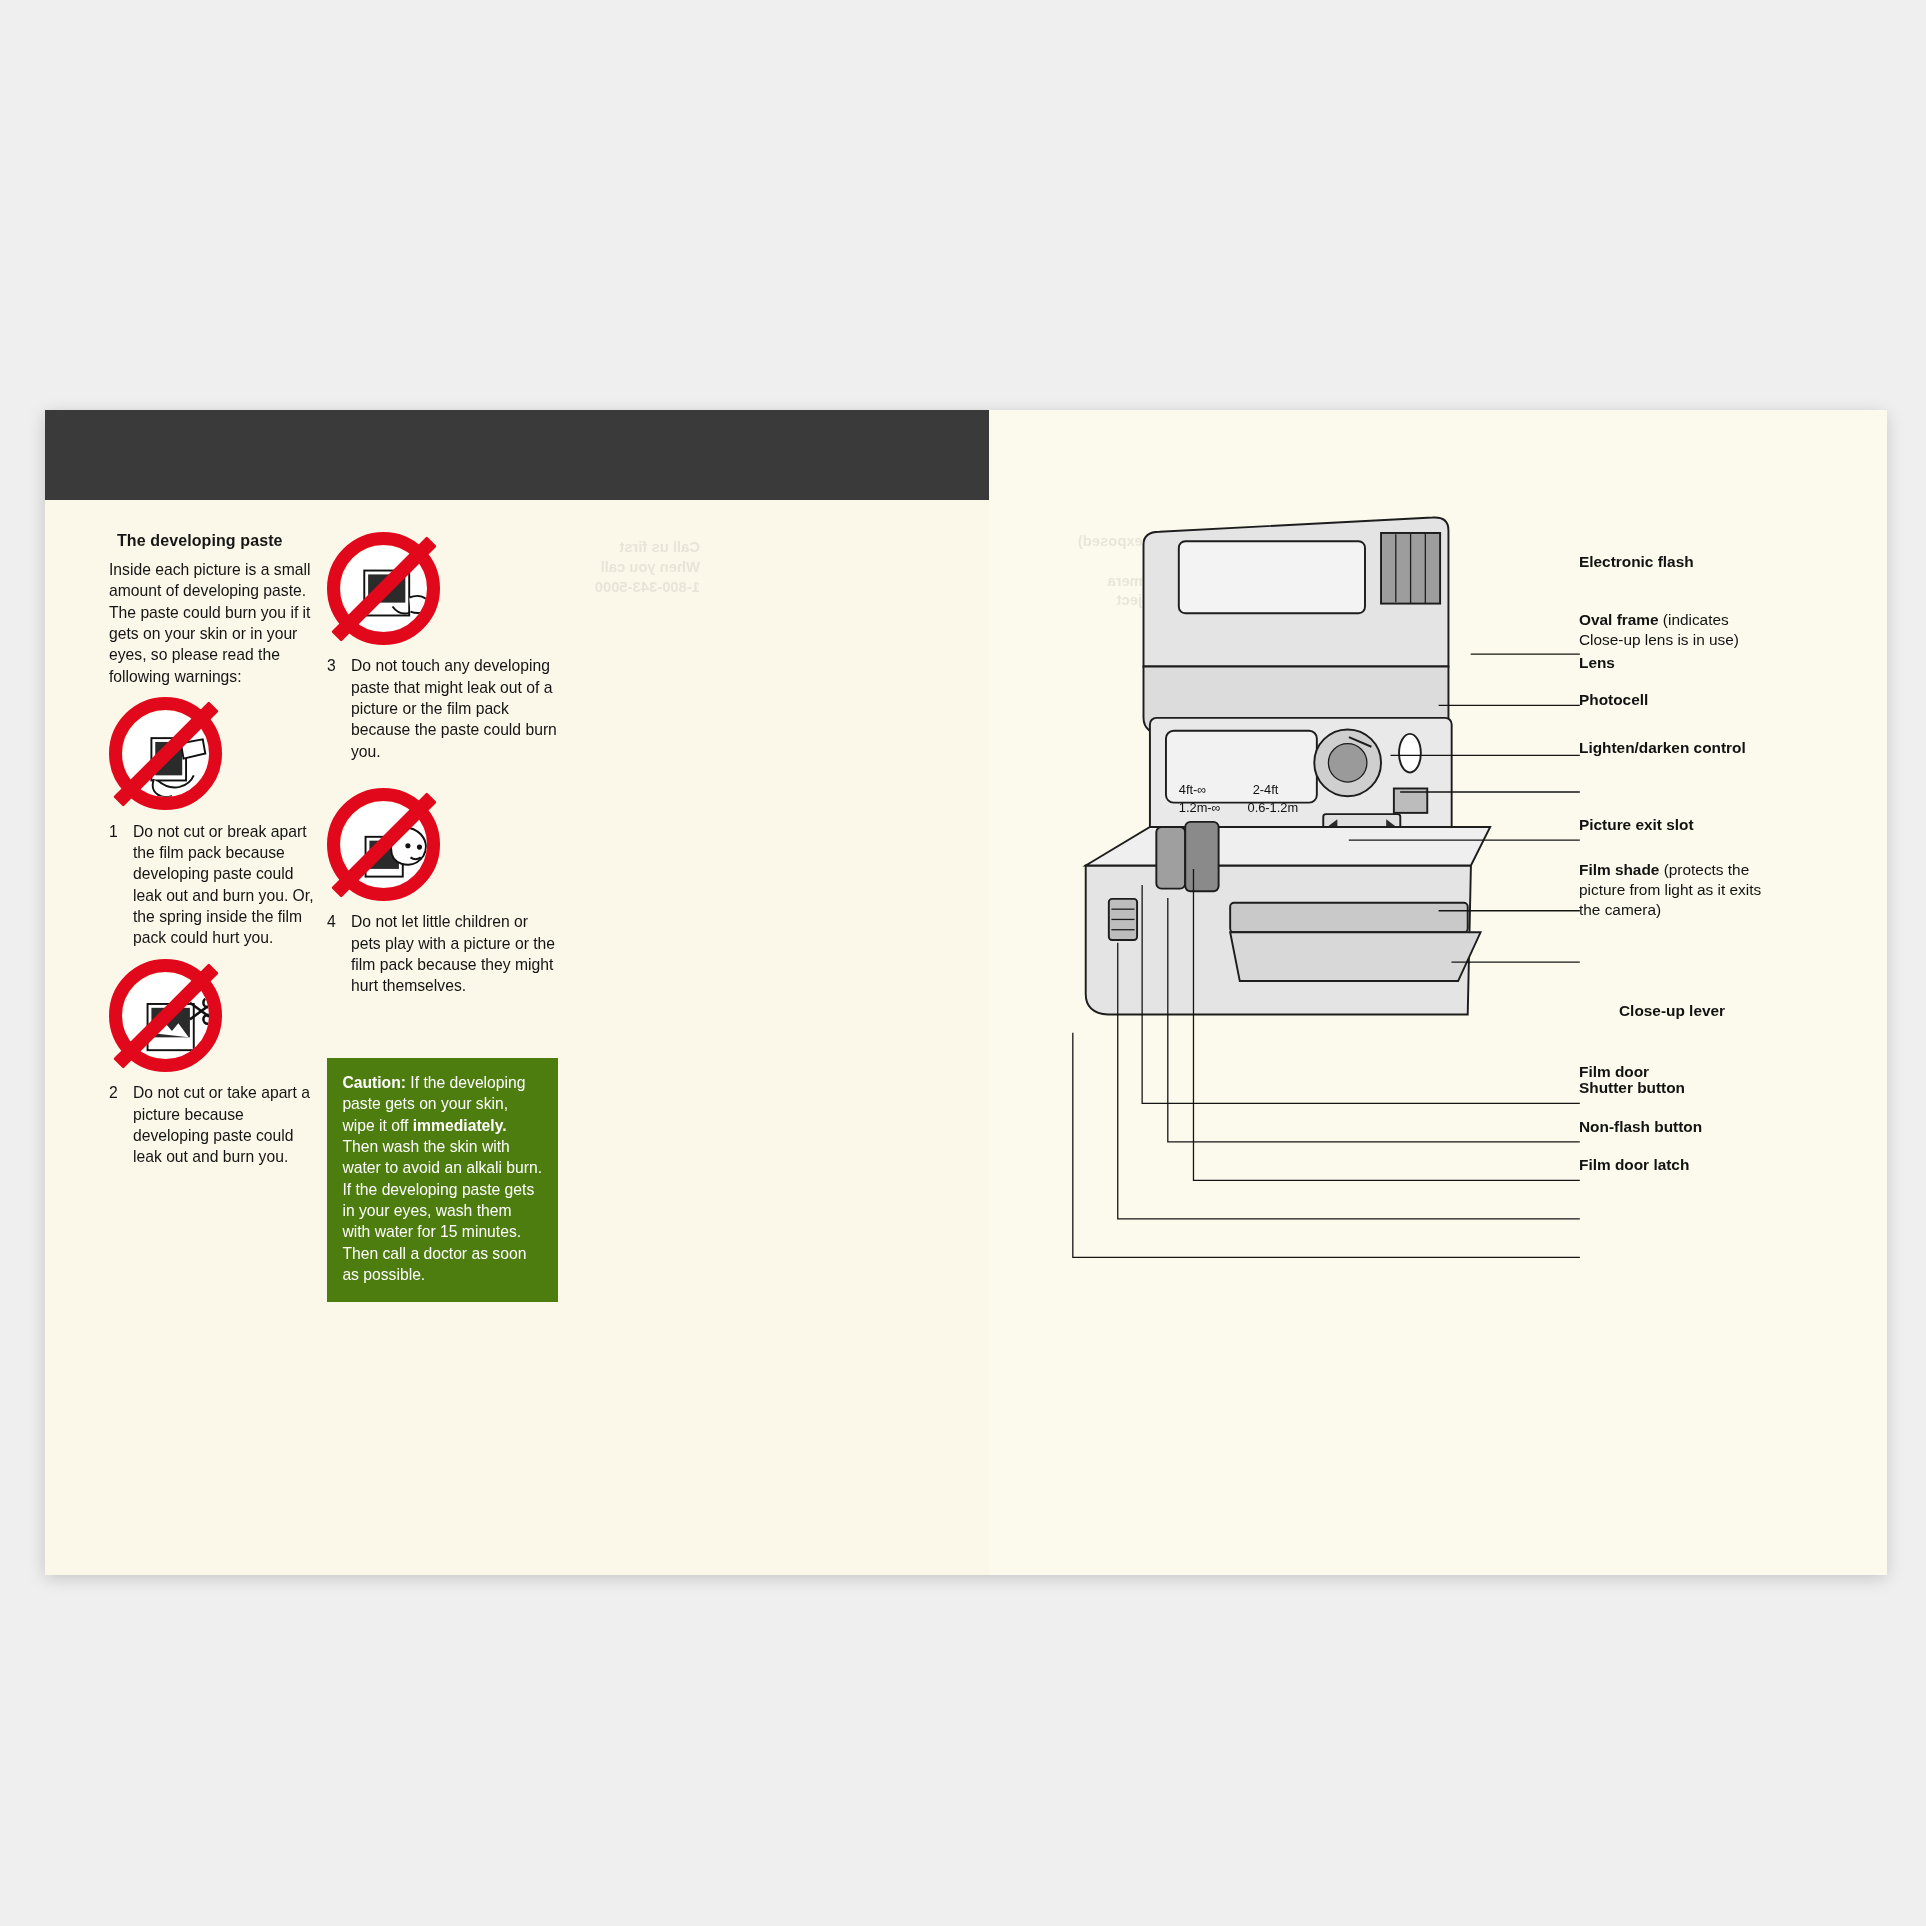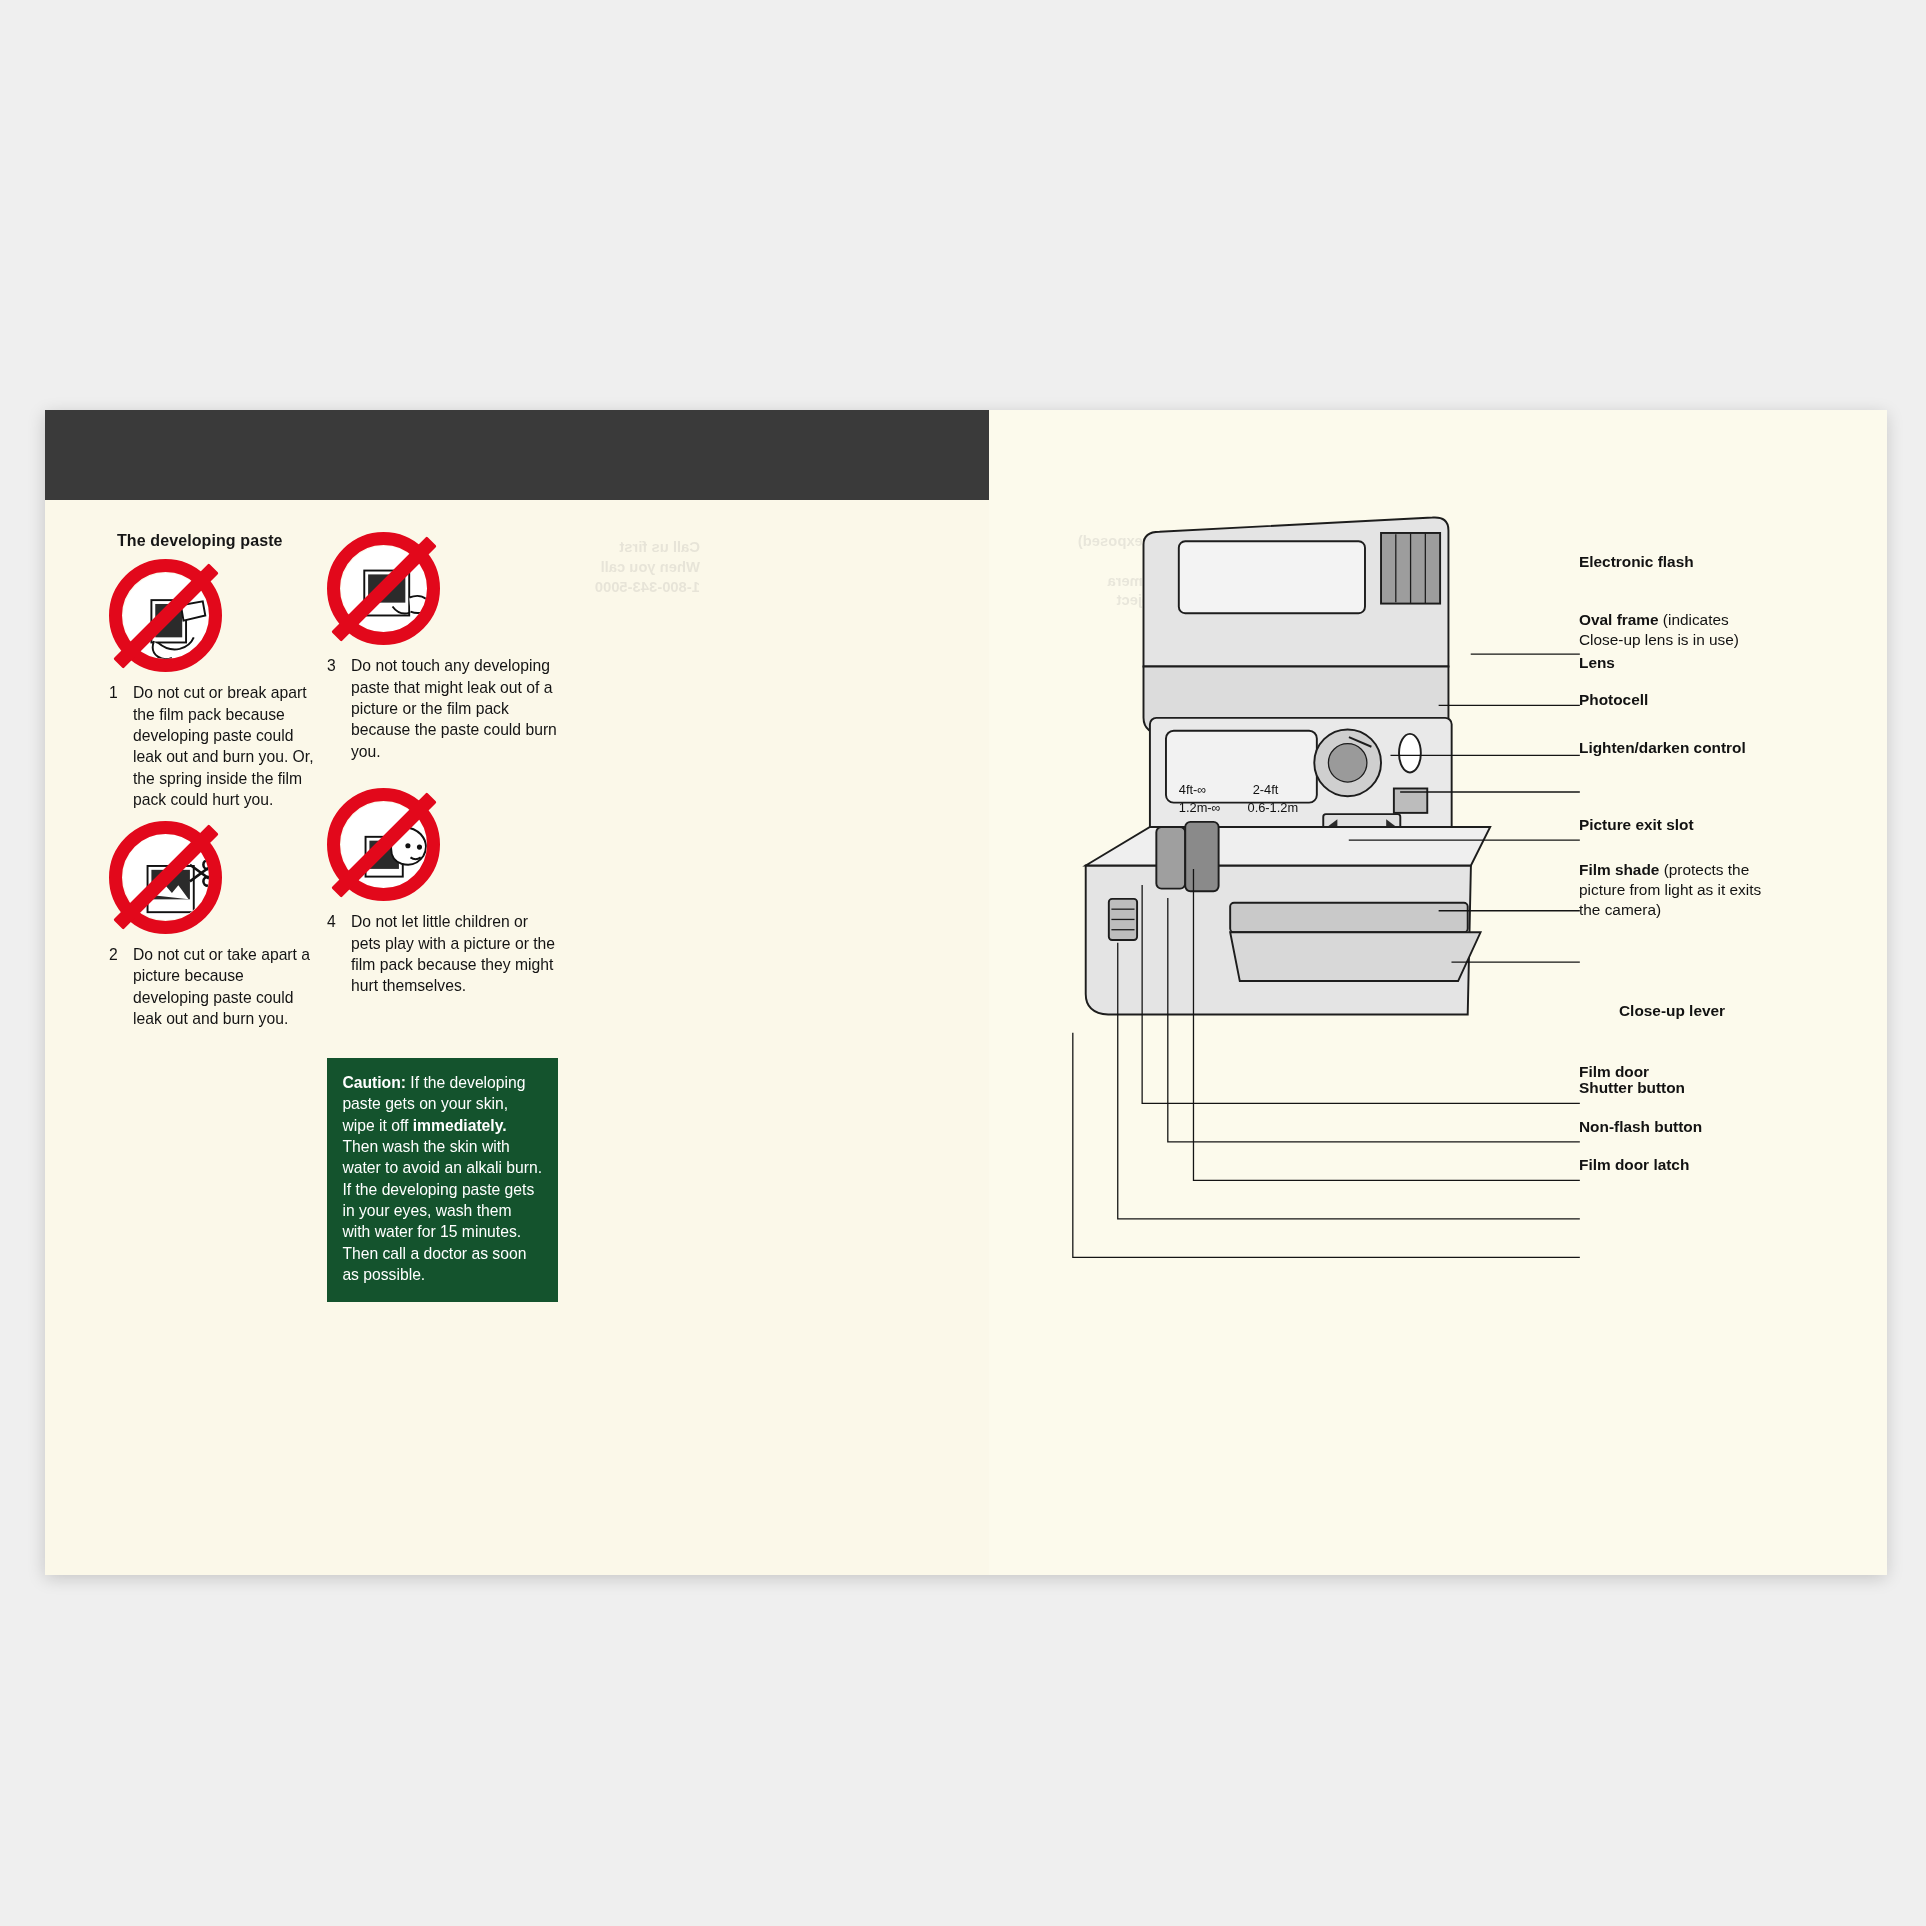--- a/index.html
+++ b/index.html
@@ -115,21 +115,21 @@
     border-radius: 1.3px;
   }
   .nosign svg { position:absolute; left:13.5px; top:13.5px; }
 
   
   .caution {
     position: absolute;
     left: 282px;
     top: 648px;
     width: 231px;
-    background: #14532d;
+    background: #4d7c0f;
     color: #ffffff;
     padding: 14px 15.4px 16.7px 15.4px;
     box-sizing: border-box;
     font-size: 15.7px;
     line-height: 1.36;
   }
   .caution b { font-weight: bold; }
 
   
   .camera-art {
@@ -178,20 +178,21 @@
 
     <div class="page-left">
       <div class="header-band band-left"></div>
 
       <div class="ghost" style="left:385px; top:128px; width:270px;">Call us first
 When you call
 1-800-343-5000</div>
 
       <div class="col-a">
         <h2 class="section-title">The developing paste</h2>
+        <p class="body">Inside each picture is a small amount of developing paste. The paste could burn you if it gets on your skin or in your eyes, so please read the following warnings:</p>
 
         <div class="nosign">
           <div class="inner">
             <svg width="86" height="86" viewBox="0 0 134 134">
               <rect x="24" y="22" width="54" height="66" fill="#ffffff" stroke="#111" stroke-width="3"></rect>
               <rect x="30" y="28" width="42" height="52" fill="#2b2b2b"></rect>
               <path d="M70 30 L104 24 L108 46 L74 54 Z" fill="#ffffff" stroke="#111" stroke-width="3"></path>
               <path d="M34 88 q16 14 34 10 q16 -4 22 -18" fill="none" stroke="#111" stroke-width="3"></path>
               <path d="M28 86 q-6 16 6 24 q10 7 22 2" fill="#ffffff" stroke="#111" stroke-width="3"></path>
             </svg>

